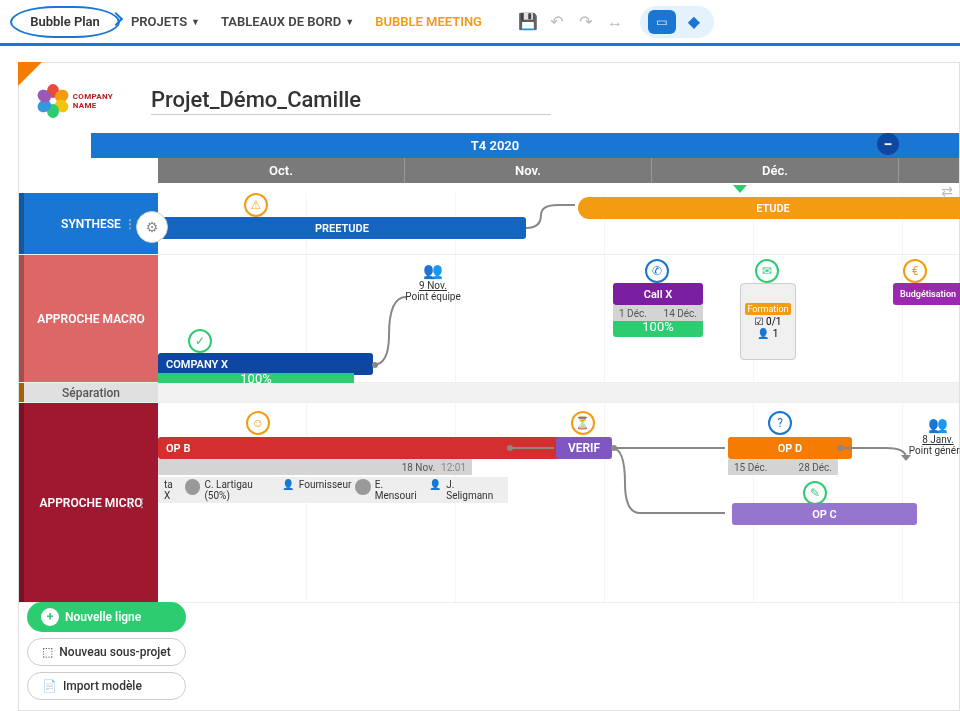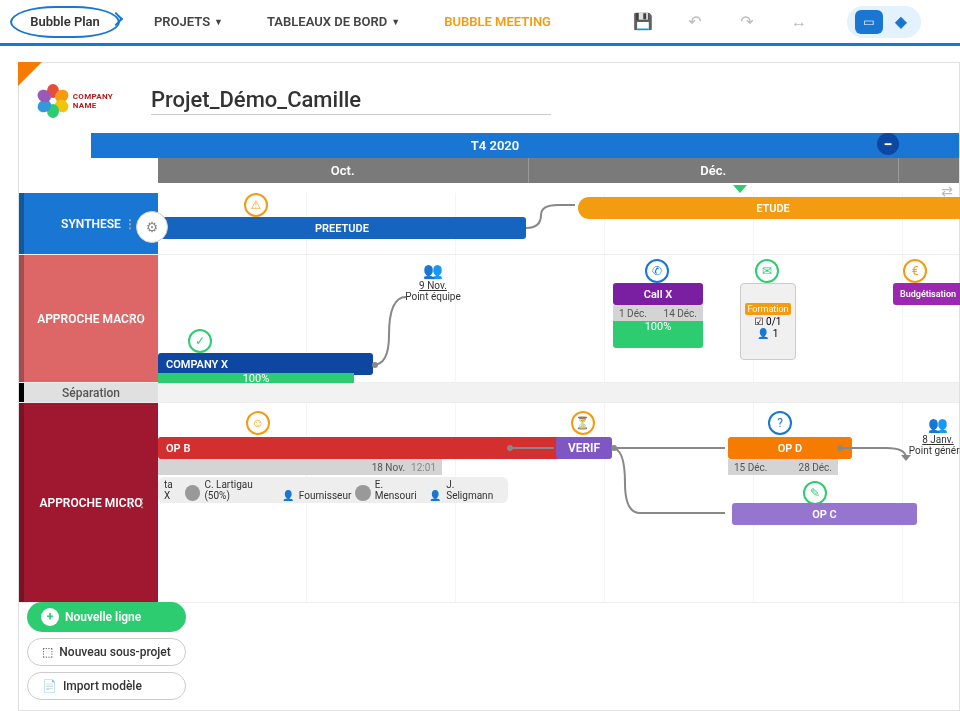--- a/index.html
+++ b/index.html
@@ -1,17 +1,17 @@
 <!DOCTYPE html>
 <html><head>
 <meta charset="utf-8">
 <style>
 *{margin:0;padding:0;box-sizing:border-box;font-family:-apple-system,BlinkMacSystemFont,"Segoe UI",Roboto,sans-serif}
 body{background:#fff;width:960px;height:711px;overflow:hidden;position:relative}
-.topbar{height:46px;display:flex;align-items:center;padding:0 10px;border-bottom:3px solid #1976d2;gap:24px}
+.topbar{height:46px;display:flex;align-items:center;padding:0 10px;border-bottom:3px solid #1976d2;gap:1px}
 .logo{width:110px;height:32px;border:2px solid #1976d2;border-radius:50%/60%;display:flex;align-items:center;justify-content:center;font-size:13px;font-weight:600;color:#333;position:relative}
 .logo::after{content:'';position:absolute;right:-3px;top:6px;width:8px;height:8px;border-top:2px solid #1976d2;border-right:2px solid #1976d2;transform:rotate(45deg)}
 .navitem{color:#444;font-size:13px;font-weight:600;padding:8px 10px;cursor:pointer;display:flex;align-items:center;gap:4px}
 .navitem.active{color:#f39c12}
 .caret{font-size:9px}
 .tbspacer{width:20px}
 .tbicon{width:28px;height:28px;display:flex;align-items:center;justify-content:center;color:#bbb;cursor:pointer;font-size:16px}
 .tbpill{background:#e3f2fd;border-radius:16px;padding:4px 8px;display:flex;align-items:center;gap:6px;margin-left:10px}
 .tbpill-icon{width:24px;height:24px;border-radius:50%;display:flex;align-items:center;justify-content:center;color:#1976d2;font-size:16px}
 .tbpill-icon.cal{background:#1976d2;color:#fff;font-size:12px;width:28px;border-radius:6px}
@@ -32,27 +32,27 @@
 .gantt-body{position:relative}
 .row{display:flex;border-bottom:1px solid #eee;position:relative}
 .row-label{width:139px;min-width:139px;display:flex;align-items:center;justify-content:center;color:#fff;font-size:12px;font-weight:600;text-align:center;padding:4px;position:relative;border-left:5px solid rgba(0,0,0,0.25)}
 .row-label.blue{background:#1976d2}
 .row-label.salmon{background:#d66;}
 .row-label.sep{background:#e0e0e0;color:#555;font-weight:500}
 .row-label.crimson{background:#a01830}
 .row-content{flex:1;position:relative;background:repeating-linear-gradient(to right,transparent,transparent 148px,rgba(0,0,0,0.04) 148px,rgba(0,0,0,0.04) 149px)}
 .bar{position:absolute;height:22px;border-radius:3px;color:#fff;font-size:11px;font-weight:600;display:flex;align-items:center;justify-content:center;padding:0 8px}
 .bar-label-row{position:absolute;height:16px;background:#d4d4d4;color:#555;font-size:10px;display:flex;justify-content:space-between;padding:0 6px;align-items:center}
-.bar-prog{position:absolute;height:27px;background:#2ecc71;border-radius:0 0 3px 3px;color:#fff;font-size:11px;text-align:center;line-height:12px}
+.bar-prog{position:absolute;height:16px;background:#2ecc71;border-radius:0 0 3px 3px;color:#fff;font-size:13px;text-align:center;line-height:12px}
 .circ-icon{position:absolute;width:24px;height:24px;border-radius:50%;border:2px solid;background:#fff;display:flex;align-items:center;justify-content:center;font-size:12px}
 .milestone{position:absolute;text-align:center;font-size:10px;color:#333}
 .milestone .mdate{text-decoration:underline;font-size:10px}
 .card{position:absolute;background:#f0f0f0;border:1px solid #ccc;border-radius:4px;font-size:10px;padding:19px 4px;text-align:center}
 .card-row{display:flex;gap:2px;align-items:center;justify-content:center;margin:1px 0}
-.people-row{position:absolute;display:flex;align-items:flex-end;gap:4px;font-size:10px;color:#333;background:#eee;padding:2px 6px;border-radius:6px}
+.people-row{position:absolute;display:flex;align-items:flex-start;gap:4px;font-size:10px;color:#333;background:#eee;padding:2px 6px;border-radius:0}
 .avatar{width:16px;height:16px;border-radius:50%;background:#999;display:inline-block}
 .bottom-buttons{position:absolute;bottom:10px;left:8px;display:flex;flex-direction:column;gap:6px}
 .btn{border-radius:16px;padding:6px 14px;font-size:12px;font-weight:500;cursor:pointer;display:flex;align-items:center;gap:6px;border:1px solid #ccc;background:#fff;color:#333}
 .btn.green{background:#2ecc71;color:#fff;border:none;font-weight:600}
 .grip{position:absolute;right:10px;color:#aaa;font-size:12px}
 .scroll-hint{position:absolute;right:6px;top:0;color:#bbb;font-size:14px}
 svg.conn{position:absolute;pointer-events:none}
 </style>
 </head>
 <body>
@@ -105,20 +105,21 @@
 
   <div class="timeline-head">
     <div class="quarter-bar">
       <span>T4 2020</span>
       <div class="minus-btn">−</div>
     </div>
     <div style="width:60px;background:#1976d2"></div>
   </div>
   <div class="months-row">
     <div class="month">Oct.</div>
+    <div class="month">Nov.</div>
     <div class="month">Déc.</div>
     <div style="width:60px;background:#7a7a7a"></div>
   </div>
 
   <div class="gantt-body">
     <div style="height:10px;margin-left:139px;position:relative">
       <span class="scroll-hint">⇄</span>
       <div style="position:absolute;left:575px;top:2px;width:0;height:0;border-left:7px solid transparent;border-right:7px solid transparent;border-top:8px solid #2ecc71"></div>
     </div>
 
@@ -180,37 +181,37 @@
           </div>
         <div class="bar-prog" style="left:0;top:118px;width:196px">100%</div>
         <svg class="conn" style="left:213px;top:30px;width:60px;height:85px">
             <path d="M2 80 Q18 80 18 50 Q18 12 35 12" stroke="#888" stroke-width="2" fill="none"></path>
             <circle cx="4" cy="80" r="3" fill="#888"></circle>
           </svg>
       </div>
     </div>
 
     <div class="row" style="height:20px">
-      <div class="row-label sep" style="border-left:5px solid #000000">
+      <div class="row-label sep" style="border-left:5px solid #a16207">
           <span>Séparation</span>
         </div>
       <div class="row-content" style="background:#f2f2f2"></div>
     </div>
 
     <div class="row" style="height:200px">
       <div class="row-label crimson">
         <span>APPROCHE MICRO</span>
         <span class="grip">⋮⋮</span>
       </div>
       <div class="row-content">
         <div class="circ-icon" style="left:88px;top:8px;border-color:#f39c12;color:#f39c12">☺</div>
         <div class="bar" style="left:0;top:34px;width:404px;background:#d32f2f;justify-content:flex-start">
             <span>OP B</span>
           </div>
-        <div class="bar-label-row" style="left:0;top:56px;width:284px;justify-content:flex-end;gap:6px">
+        <div class="bar-label-row" style="left:0;top:56px;width:314px;justify-content:flex-end;gap:6px">
             <span>18 Nov.</span>
             <span style="color:#888">12:01</span>
           </div>
         <div class="people-row" style="left:0;top:74px;width:350px">
           <span>ta X</span>
             <span class="avatar"></span>
           <span>C. Lartigau (50%)</span>
             <span style="color:#666">👤</span>
           <span>Fournisseur</span>
             <span class="avatar"></span>

